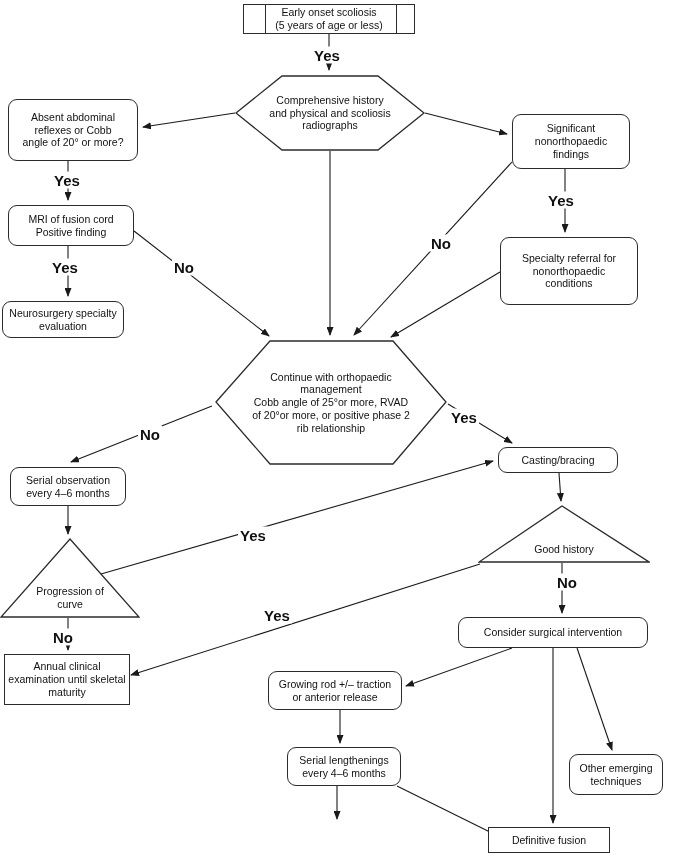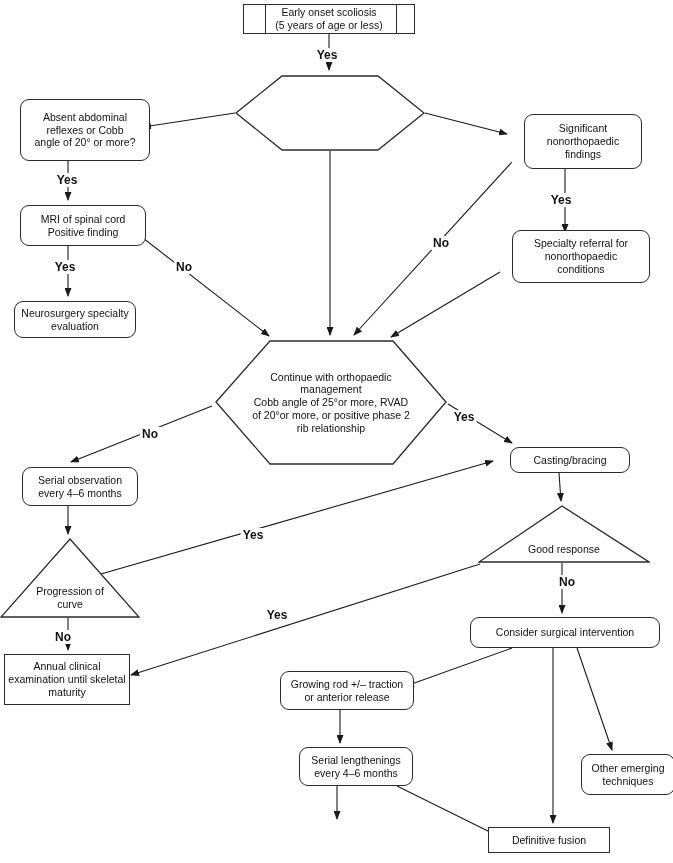--- a/index.html
+++ b/index.html
@@ -7,31 +7,31 @@
   body { font-family:"Liberation Sans", sans-serif; color:#111; }
   .canvas { position:relative; width:673px; height:863px; background:#fff; overflow:hidden; }
 
   .wires { position:absolute; left:0; top:0; width:673px; height:863px; z-index:1; }
   .wires line { stroke:#1a1a1a; stroke-width:1.1; }
 
   .node { position:absolute; z-index:2; display:flex; align-items:center; justify-content:center;
           text-align:center; font-size:10.5px; line-height:1.22; color:#111; }
   .node .node-text { white-space:pre-line; position:relative; z-index:2; padding:0 2px; }
   .box { background:#fff; border:1.3px solid #2b2b2b;justify-content:center; }
-  .round { border-radius:9px;margin-left:12px; }
+  .round { border-radius:9px; }
 
   .shapewrap { background:transparent; border:none; }
   .shape { position:absolute; left:0; top:0; width:100%; height:100%; z-index:1; }
   .shape polygon { fill:#fff; stroke:#2b2b2b; stroke-width:1.3; vector-effect:non-scaling-stroke; }
 
   .tri { align-items:flex-end; }
   .tri .node-text { padding-bottom:7px; }
 
   .edge-label { position:absolute; z-index:3; transform:translate(-50%,-50%);
-                font-size:12px; font-weight:bold; background:#fff; padding:0 2px; white-space:nowrap; }
+                font-size:15px; font-weight:bold; background:#fff; padding:0 2px; white-space:nowrap; }
 
   .vline { position:absolute; top:0; bottom:0; width:0; border-left:1.3px solid #2b2b2b; z-index:2; }
 </style>
 </head>
 <body>
 
 <div class="canvas">
 
   <svg class="wires" xmlns="http://www.w3.org/2000/svg">
     <defs>
@@ -69,45 +69,48 @@
     <span class="vline" style="left:21px"></span>
     <span class="vline" style="right:17px"></span>
     <span class="node-text">Early onset scoliosis
 (5 years of age or less)</span>
   </div>
 
   <div class="node shapewrap" style="left:235px;top:75px;width:190px;height:76px">
     <svg class="shape" viewBox="0 0 190 76" preserveAspectRatio="none">
         <polygon points="1,38 47,1 143,1 189,38 143,75 47,75"></polygon>
       </svg>
+    <span class="node-text">Comprehensive history
+and physical and scoliosis
+radiographs</span>
   </div>
 
   <div class="node box round" style="left:8px;top:99px;width:130px;height:62px">
     <span class="node-text">Absent abdominal
 reflexes or Cobb
 angle of 20° or more?</span>
   </div>
 
   <div class="node box round" style="left:8px;top:205px;width:126px;height:41px">
-    <span class="node-text">MRI of spinal cord
+    <span class="node-text">MRI of fusion cord
 Positive finding</span>
   </div>
 
   <div class="node box round" style="left:2px;top:301px;width:122px;height:37px">
     <span class="node-text">Neurosurgery specialty
 evaluation</span>
   </div>
 
   <div class="node box round" style="left:512px;top:114px;width:118px;height:55px">
     <span class="node-text">Significant
 nonorthopaedic
 findings</span>
   </div>
 
-  <div class="node box round" style="left:500px;top:230px;width:138px;height:53px">
+  <div class="node box round" style="left:500px;top:237px;width:138px;height:68px">
     <span class="node-text">Specialty referral for
 nonorthopaedic
 conditions</span>
   </div>
 
   <div class="node shapewrap" style="left:215px;top:340px;width:232px;height:125px">
     <svg class="shape" viewBox="0 0 232 125" preserveAspectRatio="none">
         <polygon points="1,62 55,1 178,1 231,62 178,124 55,124"></polygon>
       </svg>
     <span class="node-text">Continue with orthopaedic
@@ -137,21 +140,21 @@
   </div>
 
   <div class="node box round" style="left:498px;top:447px;width:120px;height:26px">
     <span class="node-text">Casting/bracing</span>
   </div>
 
   <div class="node shapewrap tri" style="left:478px;top:505px;width:172px;height:58px">
     <svg class="shape" viewBox="0 0 172 58" preserveAspectRatio="none">
         <polygon points="84,1 171,57 1,57"></polygon>
       </svg>
-    <span class="node-text">Good response</span>
+    <span class="node-text">Good history</span>
   </div>
 
   <div class="node box round" style="left:458px;top:617px;width:190px;height:31px">
     <span class="node-text">Consider surgical intervention</span>
   </div>
 
   <div class="node box round" style="left:268px;top:671px;width:134px;height:39px">
     <span class="node-text">Growing rod +/– traction
 or anterior release</span>
   </div>

